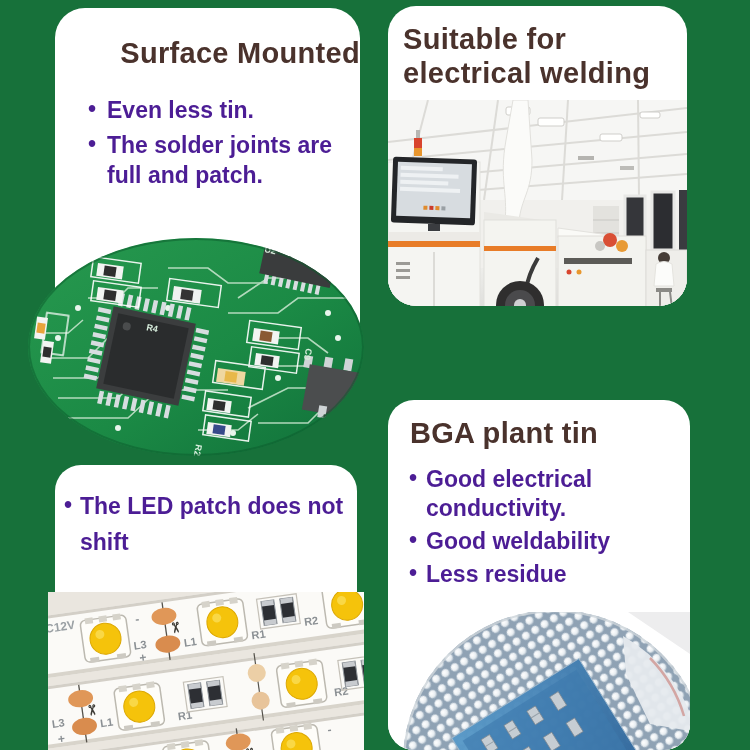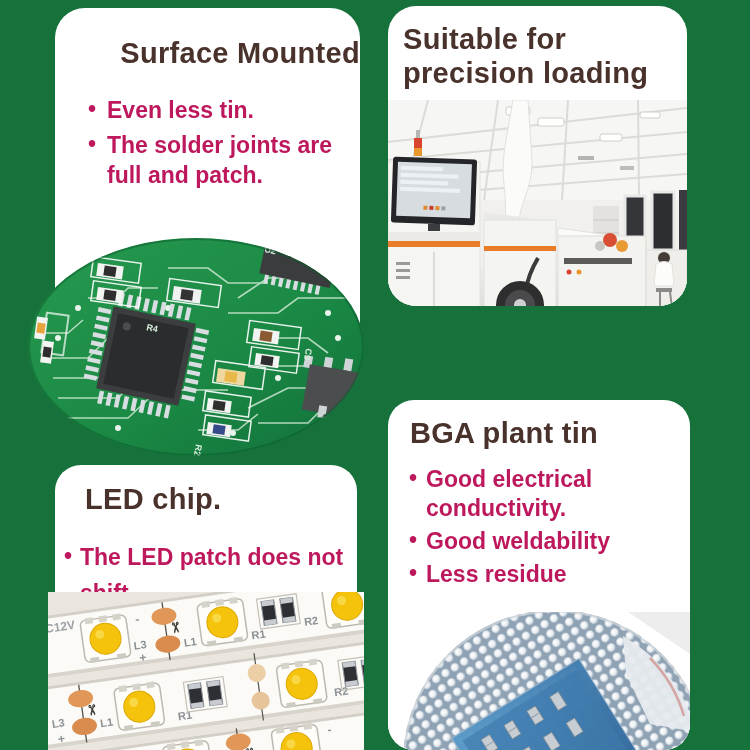--- a/index.html
+++ b/index.html
@@ -1,20 +1,20 @@
 <!DOCTYPE html>
 <html><head>
 <meta charset="utf-8">
 <style>
   html,body{margin:0;padding:0;background:#17713A;}
   #stage{position:relative;width:750px;height:750px;overflow:hidden;background:#17713A;
          font-family:"Liberation Sans",sans-serif;}
   .card{position:absolute;background:#fff;z-index:1;}
   .card h2{margin:0;font-weight:bold;font-size:29px;line-height:34px;color:#4A322C;letter-spacing:.3px;}
-  .card ul{list-style:none;margin:0;padding:0;font-weight:bold;color:#be185d;}
+  .card ul{list-style:none;margin:0;padding:0;font-weight:bold;color:#4c1d95;}
   .card li{position:relative;margin-bottom:5px;}
   .card li::before{content:"\2022";position:absolute;left:0;top:-1px;}
   #card-smt{left:55px;top:8px;width:305px;height:342px;border-radius:30px;}
   #card-smt h2{padding:28px 0 0 20px;text-align:right;}
   #card-smt ul{margin:25px 0 0 33px;font-size:23px;line-height:30px;}
   #card-smt li{padding-left:19px;width:250px;}
   #pcb-photo{position:absolute;left:28px;top:238px;width:336px;height:218px;z-index:2;}
   #card-weld{left:388px;top:6px;width:299px;height:300px;border-radius:28px;overflow:hidden;}
   #card-weld h2{padding:16px 0 0 15px;}
   #factory-photo{position:absolute;left:0;top:94px;width:299px;height:270px;}
@@ -177,21 +177,21 @@
           <text x="278" y="110" transform="rotate(100 278 110)">C9</text>
           <text x="168" y="206" transform="rotate(100 168 206)">R22</text>
         </g>
         <ellipse cx="168" cy="109" rx="167" ry="108" fill="none" stroke="#0C5A2C" stroke-width="2" opacity="0.5"></ellipse>
       </g>
     </svg>
   </div>
 
   <div class="card" id="card-weld">
     <h2><span>Suitable for</span><br>
-        <span>precision loading</span></h2>
+        <span>electrical welding</span></h2>
     <div id="factory-photo">
       <svg width="299" height="270" viewBox="0 0 299 270">
         <defs>
           <linearGradient id="floorG" x1="0" y1="0" x2="0" y2="1">
             <stop offset="0" stop-color="#EDEDEA"></stop>
               <stop offset="1" stop-color="#C9C9C6"></stop>
           </linearGradient>
         </defs>
         <rect width="299" height="270" fill="#F6F6F4"></rect>
 
@@ -302,21 +302,20 @@
           <path d="M268,164 q8,-5 16,0 l2,22 l-20,0 Z" fill="#FCFCFA" stroke="#E4E3DF"></path>
           <rect x="268" y="188" width="16" height="4" fill="#8B8A86"></rect>
           <line x1="272" y1="192" x2="272" y2="208" stroke="#8B8A86" stroke-width="2"></line>
           <line x1="282" y1="192" x2="284" y2="208" stroke="#8B8A86" stroke-width="2"></line>
         </g>
       </svg>
     </div>
   </div>
 
   <div class="card" id="card-led">
-    <h2>LED chip.</h2>
     <ul>
       <li>The LED patch does not shift</li>
     </ul>
   </div>
 
   <div id="led-photo">
     <svg width="316" height="158" viewBox="0 0 316 158">
       <defs>
         <g id="led">
           <rect x="0" y="0" width="46" height="42" rx="5" fill="#FEFDF9" stroke="#BCB9B0" stroke-width="1.5"></rect>

